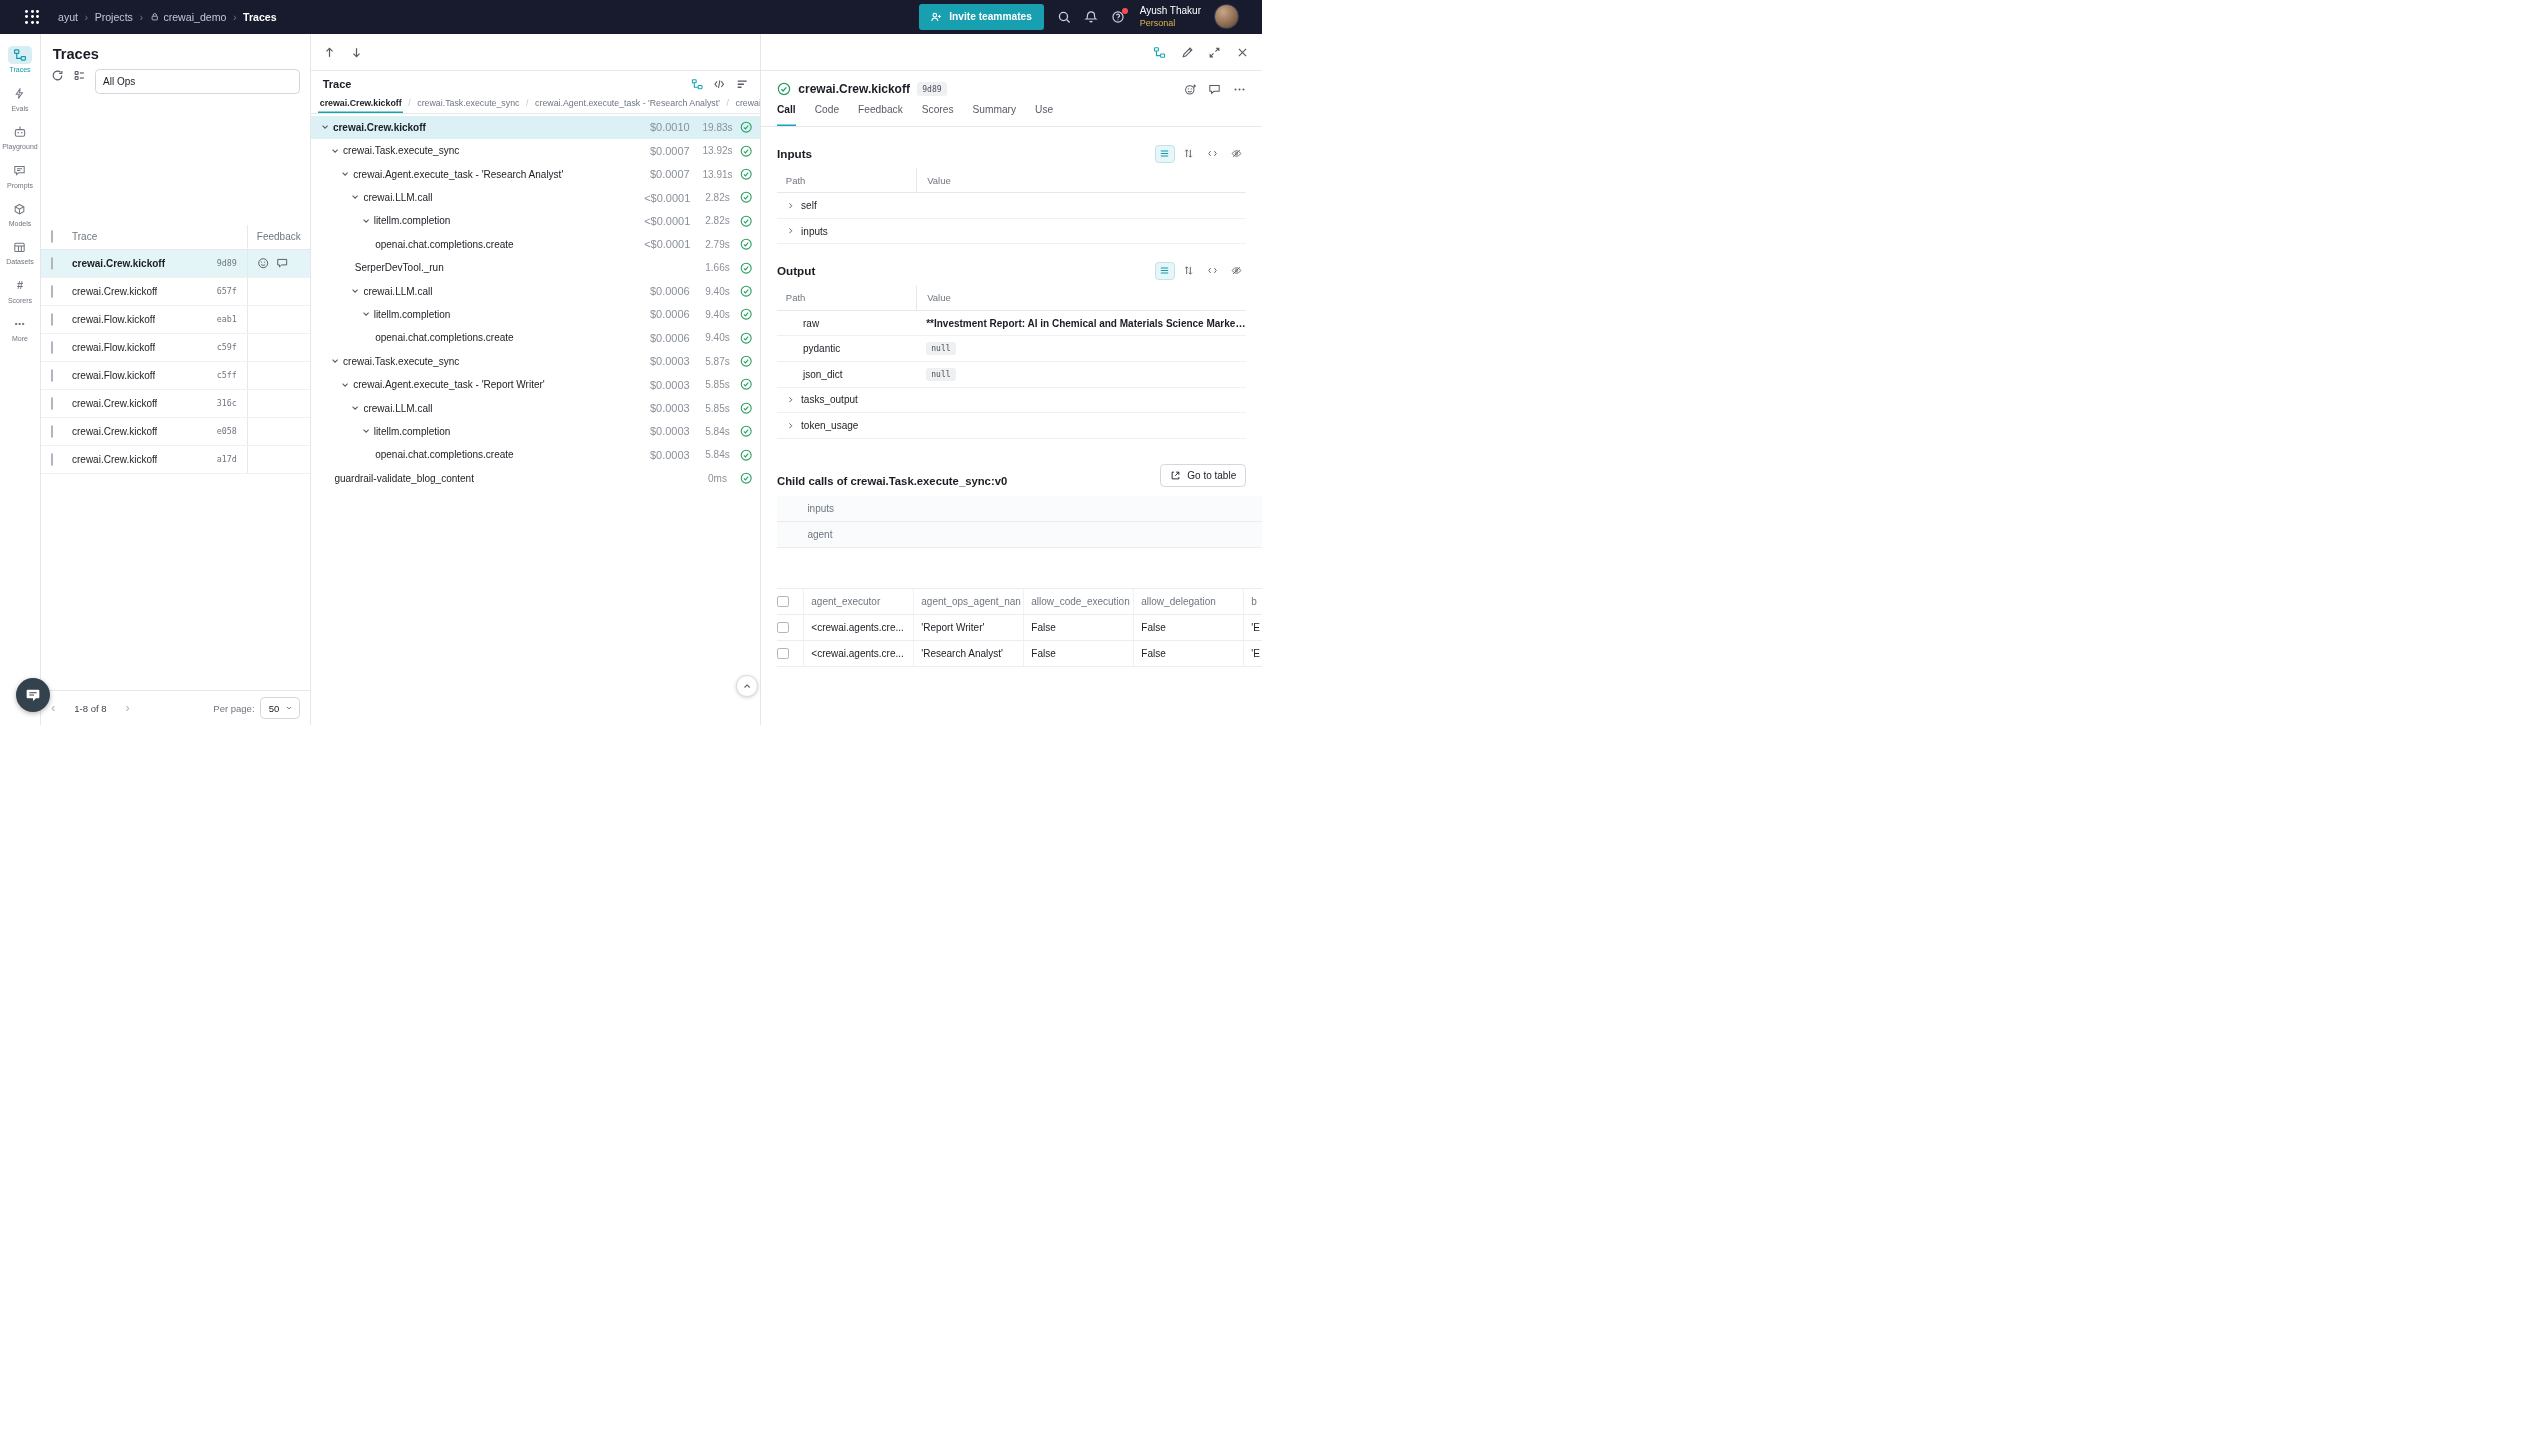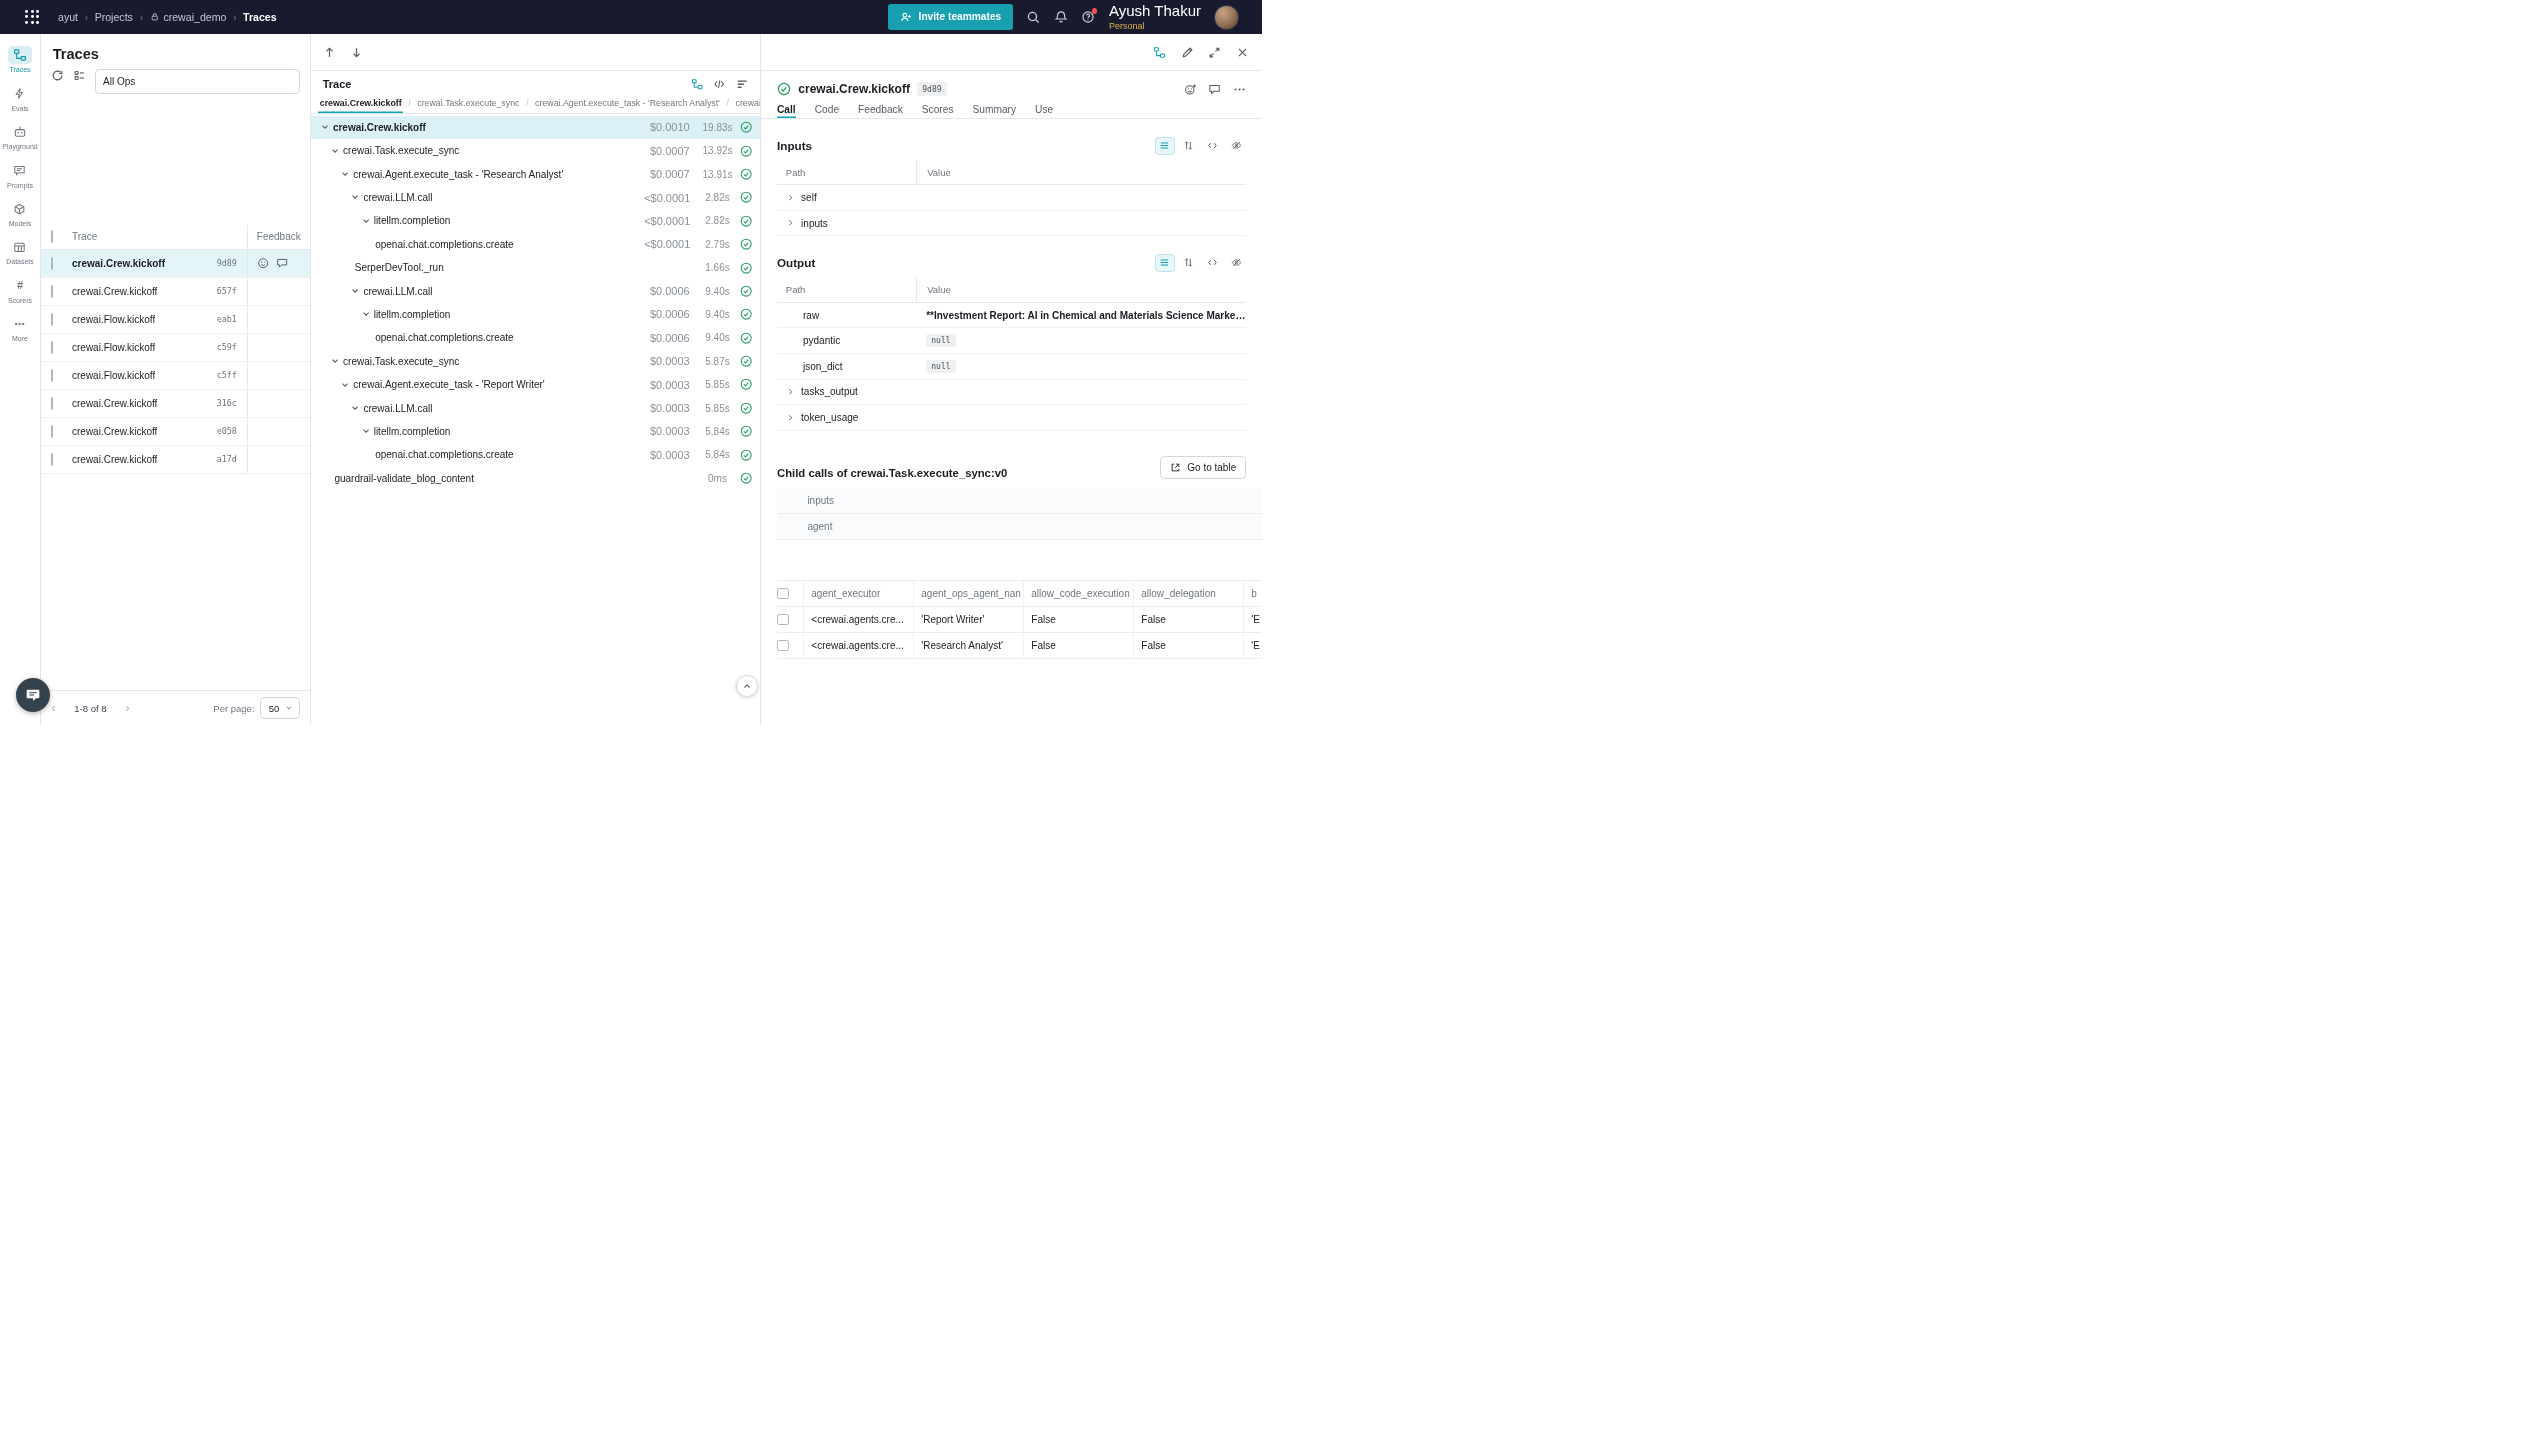--- a/index.html
+++ b/index.html
@@ -15,21 +15,21 @@
   .logo i{width:2.9px;height:2.9px;border-radius:50%;background:#fff}
   .crumbs{display:flex;align-items:center;gap:2.9px;font-size:10.6px}
   .crumb{color:#c3c7d4;display:flex;align-items:center;gap:4.4px;padding:1.5px 2.9px;border-radius:2.9px;cursor:default}
   .crumb.current{color:#fff;font-weight:700}
   .crumb-sep{color:#6e7386;font-size:11px;padding:0 0.7px}
   .tb-right{margin-left:auto;display:flex;align-items:center;gap:13px}
   .invite-btn{display:flex;align-items:center;gap:6.6px;background:#189fb0;color:#fff;font-size:10.2px;font-weight:700;border:none;border-radius:2.9px;padding:6.6px 11.7px;cursor:pointer}
   .tb-icon{color:#ced2dd;position:relative}
   .red-dot{position:absolute;top:-2.2px;right:-2.9px;width:5.8px;height:5.8px;border-radius:50%;background:#fb4e4e}
   .userblock{display:flex;flex-direction:column;line-height:1.25;margin-left:1.5px}
-  .user-name{color:#fff;font-size:15px}
+  .user-name{color:#fff;font-size:10px}
   .user-scope{color:#ddb44a;font-size:9px}
   .avatar{width:25px;height:25px;border-radius:50%;background:radial-gradient(circle at 35% 30%,#c9a488,#8a6a4e 60%,#4c3a2b);border:0.7px solid #3a3f55}
 
   .app{display:flex;flex:1;min-height:0}
 
   
   .rail{width:41px;border-right:0.7px solid #e4e6ea;display:flex;flex-direction:column;align-items:center;padding-top:8.8px;gap:4.4px;flex:none}
   .rail-item{display:flex;flex-direction:column;align-items:center;gap:2.2px;width:100%;padding:3.7px 0;cursor:pointer;color:#6f7680}
   .rail-item .iwrap{width:23.4px;height:17.5px;border-radius:4.4px;display:flex;align-items:center;justify-content:center}
   .rail-item span.rlabel{font-size:7px}
@@ -94,21 +94,21 @@
   .scrolltop{position:absolute;left:736px;top:675px;width:22px;height:22px;border-radius:50%;background:#fff;border:0.7px solid #d9dce1;box-shadow:0 0.7px 3.7px rgba(0,0,0,.18);display:flex;align-items:center;justify-content:center;color:#565b64;cursor:pointer;z-index:6}
 
   
   .right-panel{flex:1;display:flex;flex-direction:column;min-width:0;min-height:0}
   .rp-toolbar{height:37px;border-bottom:0.7px solid #e6e8eb;display:flex;align-items:center;justify-content:flex-end;gap:14.6px;padding:0 13px;flex:none}
   .rp-header{display:flex;align-items:center;gap:7.3px;padding:11px 16px 0;flex:none}
   .rp-title{font-size:12px;font-weight:700}
   .badge{font-family:"DejaVu Sans Mono",monospace;font-size:8px;background:#eef0f2;color:#4a505b;border-radius:2.9px;padding:2.2px 5.1px}
   .rp-hicons{margin-left:auto;display:flex;align-items:center;gap:11.7px;color:#565b64}
   .rp-tabs{display:flex;gap:19px;padding:0 16px;margin-top:8px;border-bottom:0.7px solid #e6e8eb;flex:none}
-  .rtab{font-size:10.2px;color:#565b64;padding-bottom:3px;cursor:pointer}
+  .rtab{font-size:10.2px;color:#565b64;padding-bottom:11px;cursor:pointer}
   .rtab.active{color:#1a1d23;font-weight:700;box-shadow:inset 0 -1.5px 0 #12a5b5}
   .rp-body{flex:1;min-height:0;overflow:hidden;padding:0 16px}
   .sect-row{display:flex;align-items:center;margin:17.5px 0 5.8px}
   .sect-row h2{font-size:11.7px;font-weight:700}
   .icongroup{margin-left:auto;display:flex;align-items:center;gap:3.7px}
   .ig-btn{width:20px;height:18px;border-radius:3.7px;display:flex;align-items:center;justify-content:center;color:#565b64;cursor:pointer;border:0.7px solid transparent}
   .ig-btn.active{color:#0f9aaa;background:#e7f6f8;border-color:#bfe3e8}
   .kv-head{display:flex;align-items:stretch;height:25px;border-bottom:0.7px solid #e7e8ec;color:#6f7680;font-size:9.5px}
   .kv-head .kv-path{width:139px;display:flex;align-items:center;padding-left:8.8px;flex:none}
   .kv-head .kv-value{flex:1;border-left:0.7px solid #e7e8ec;display:flex;align-items:center;padding-left:10.2px;min-width:0}

